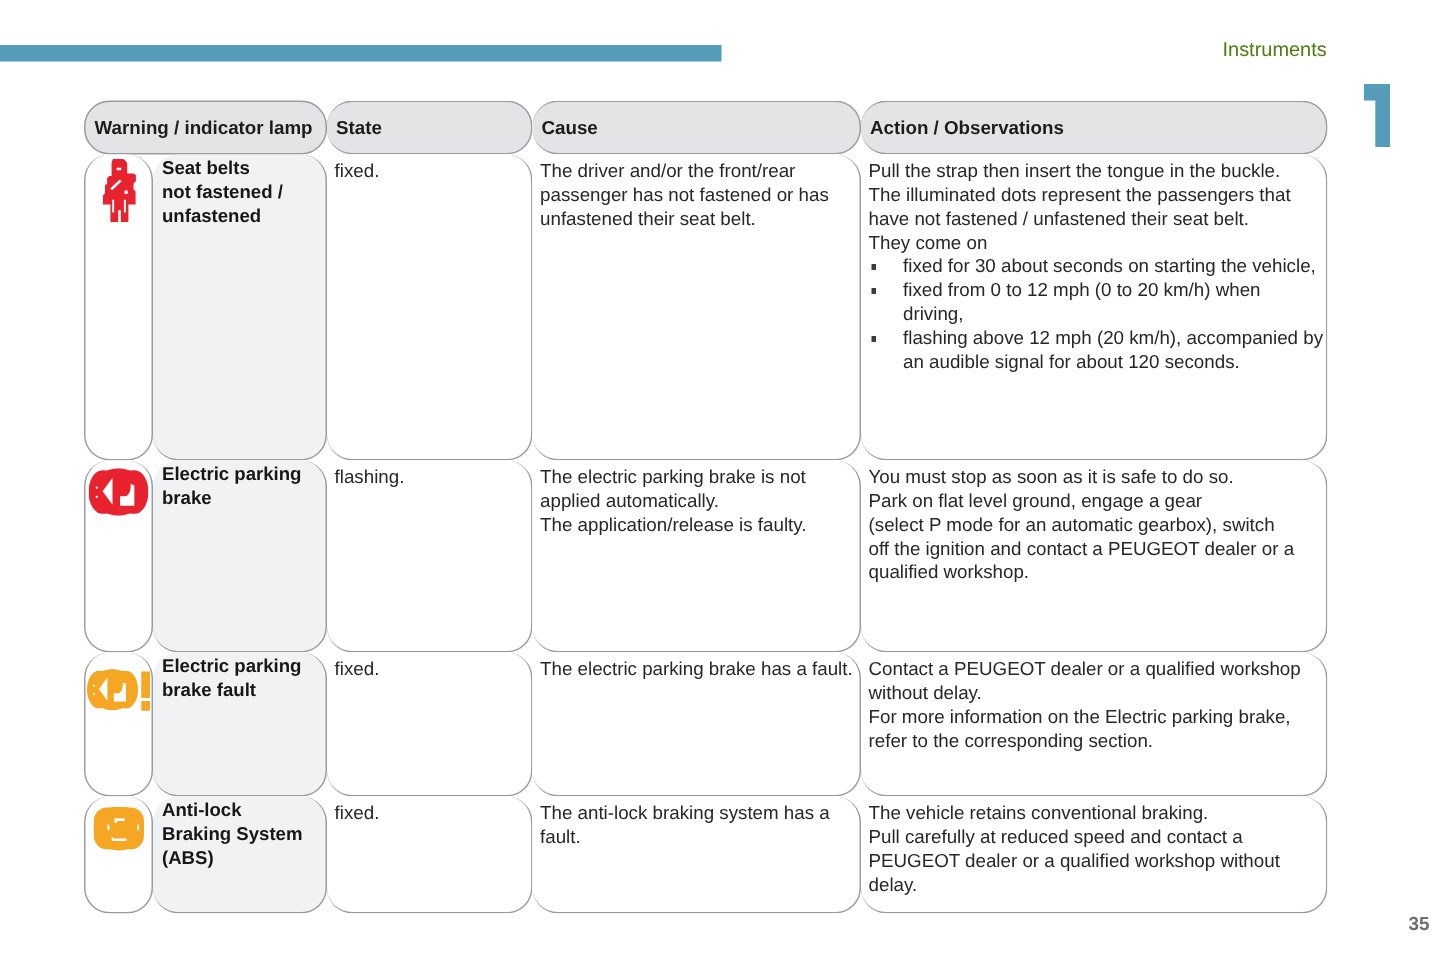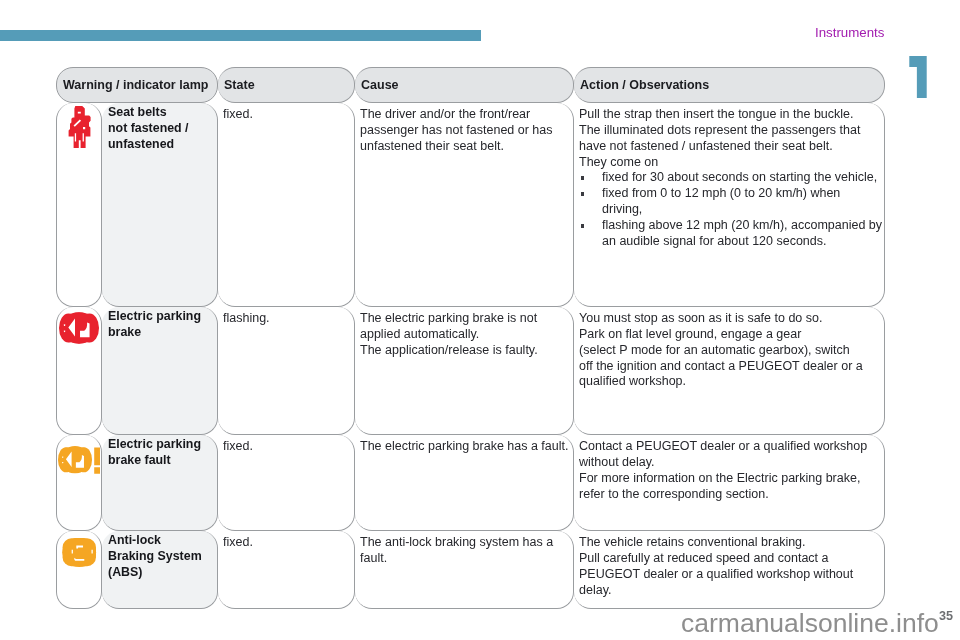--- a/index.html
+++ b/index.html
@@ -1,20 +1,20 @@
 <!DOCTYPE html>
 <html><head>
 <meta charset="utf-8">
 <title>Instruments</title>
 <style>
   html,body{margin:0;padding:0;}
   body{width:960px;height:640px;background:#ffffff;font-family:"Liberation Sans",sans-serif;overflow:hidden;}
   .page{position:relative;width:960px;height:640px;background:#fff;}
   .blue-bar{position:absolute;left:0;top:30px;width:481px;height:11px;background:#559cb8;}
-  .chapter-title{position:absolute;left:815px;top:26px;font-size:13.3px;color:#a21caf;line-height:13px;}
+  .chapter-title{position:absolute;left:815px;top:26px;font-size:13.3px;color:#4d7c0f;line-height:13px;}
   .chapter-num{position:absolute;left:909px;top:56px;line-height:0;}
   .chapter-num svg{fill:#559cb8;display:block;}
   .sr{position:absolute;width:1px;height:1px;overflow:hidden;clip:rect(0,0,0,0);white-space:nowrap;}
   .wtable{position:absolute;left:56px;top:67px;width:829px;border-collapse:separate;border-spacing:0;table-layout:fixed;}
   .wtable td,.wtable th{vertical-align:top;border-right:1px solid #9a9da0;border-bottom:1px solid #9a9da0;padding:0;border-radius:17px;}
   .wtable tr>*:first-child{border-left:1px solid #9a9da0;}
   .wtable thead th{border-top:1px solid #9a9da0;}
   .wtable thead th{background:#e2e4e6;height:34px;font-size:12.5px;font-weight:bold;color:#1b1c20;text-align:left;padding:0 0 0 6px;vertical-align:middle;}
   .icon-cell{width:45px;background:#fff;text-align:center;}
   .label-cell{background:#f0f2f3;font-weight:bold;font-size:12.4px;color:#16171b;padding:2px 6px 6px 6px !important;line-height:15.8px;}
@@ -194,15 +194,14 @@
           <td class="text-cell">
             <div>The vehicle retains conventional braking.</div>
             <div>Pull carefully at reduced speed and contact a</div>
             <div>PEUGEOT dealer or a qualified workshop without</div>
             <div>delay.</div>
           </td>
         </tr>
       </tbody>
   </table>
 
-  <div class="watermark">carmanualsonline.info</div>
   <div class="pagenum">35</div>
 </div>
 
 </body></html>

